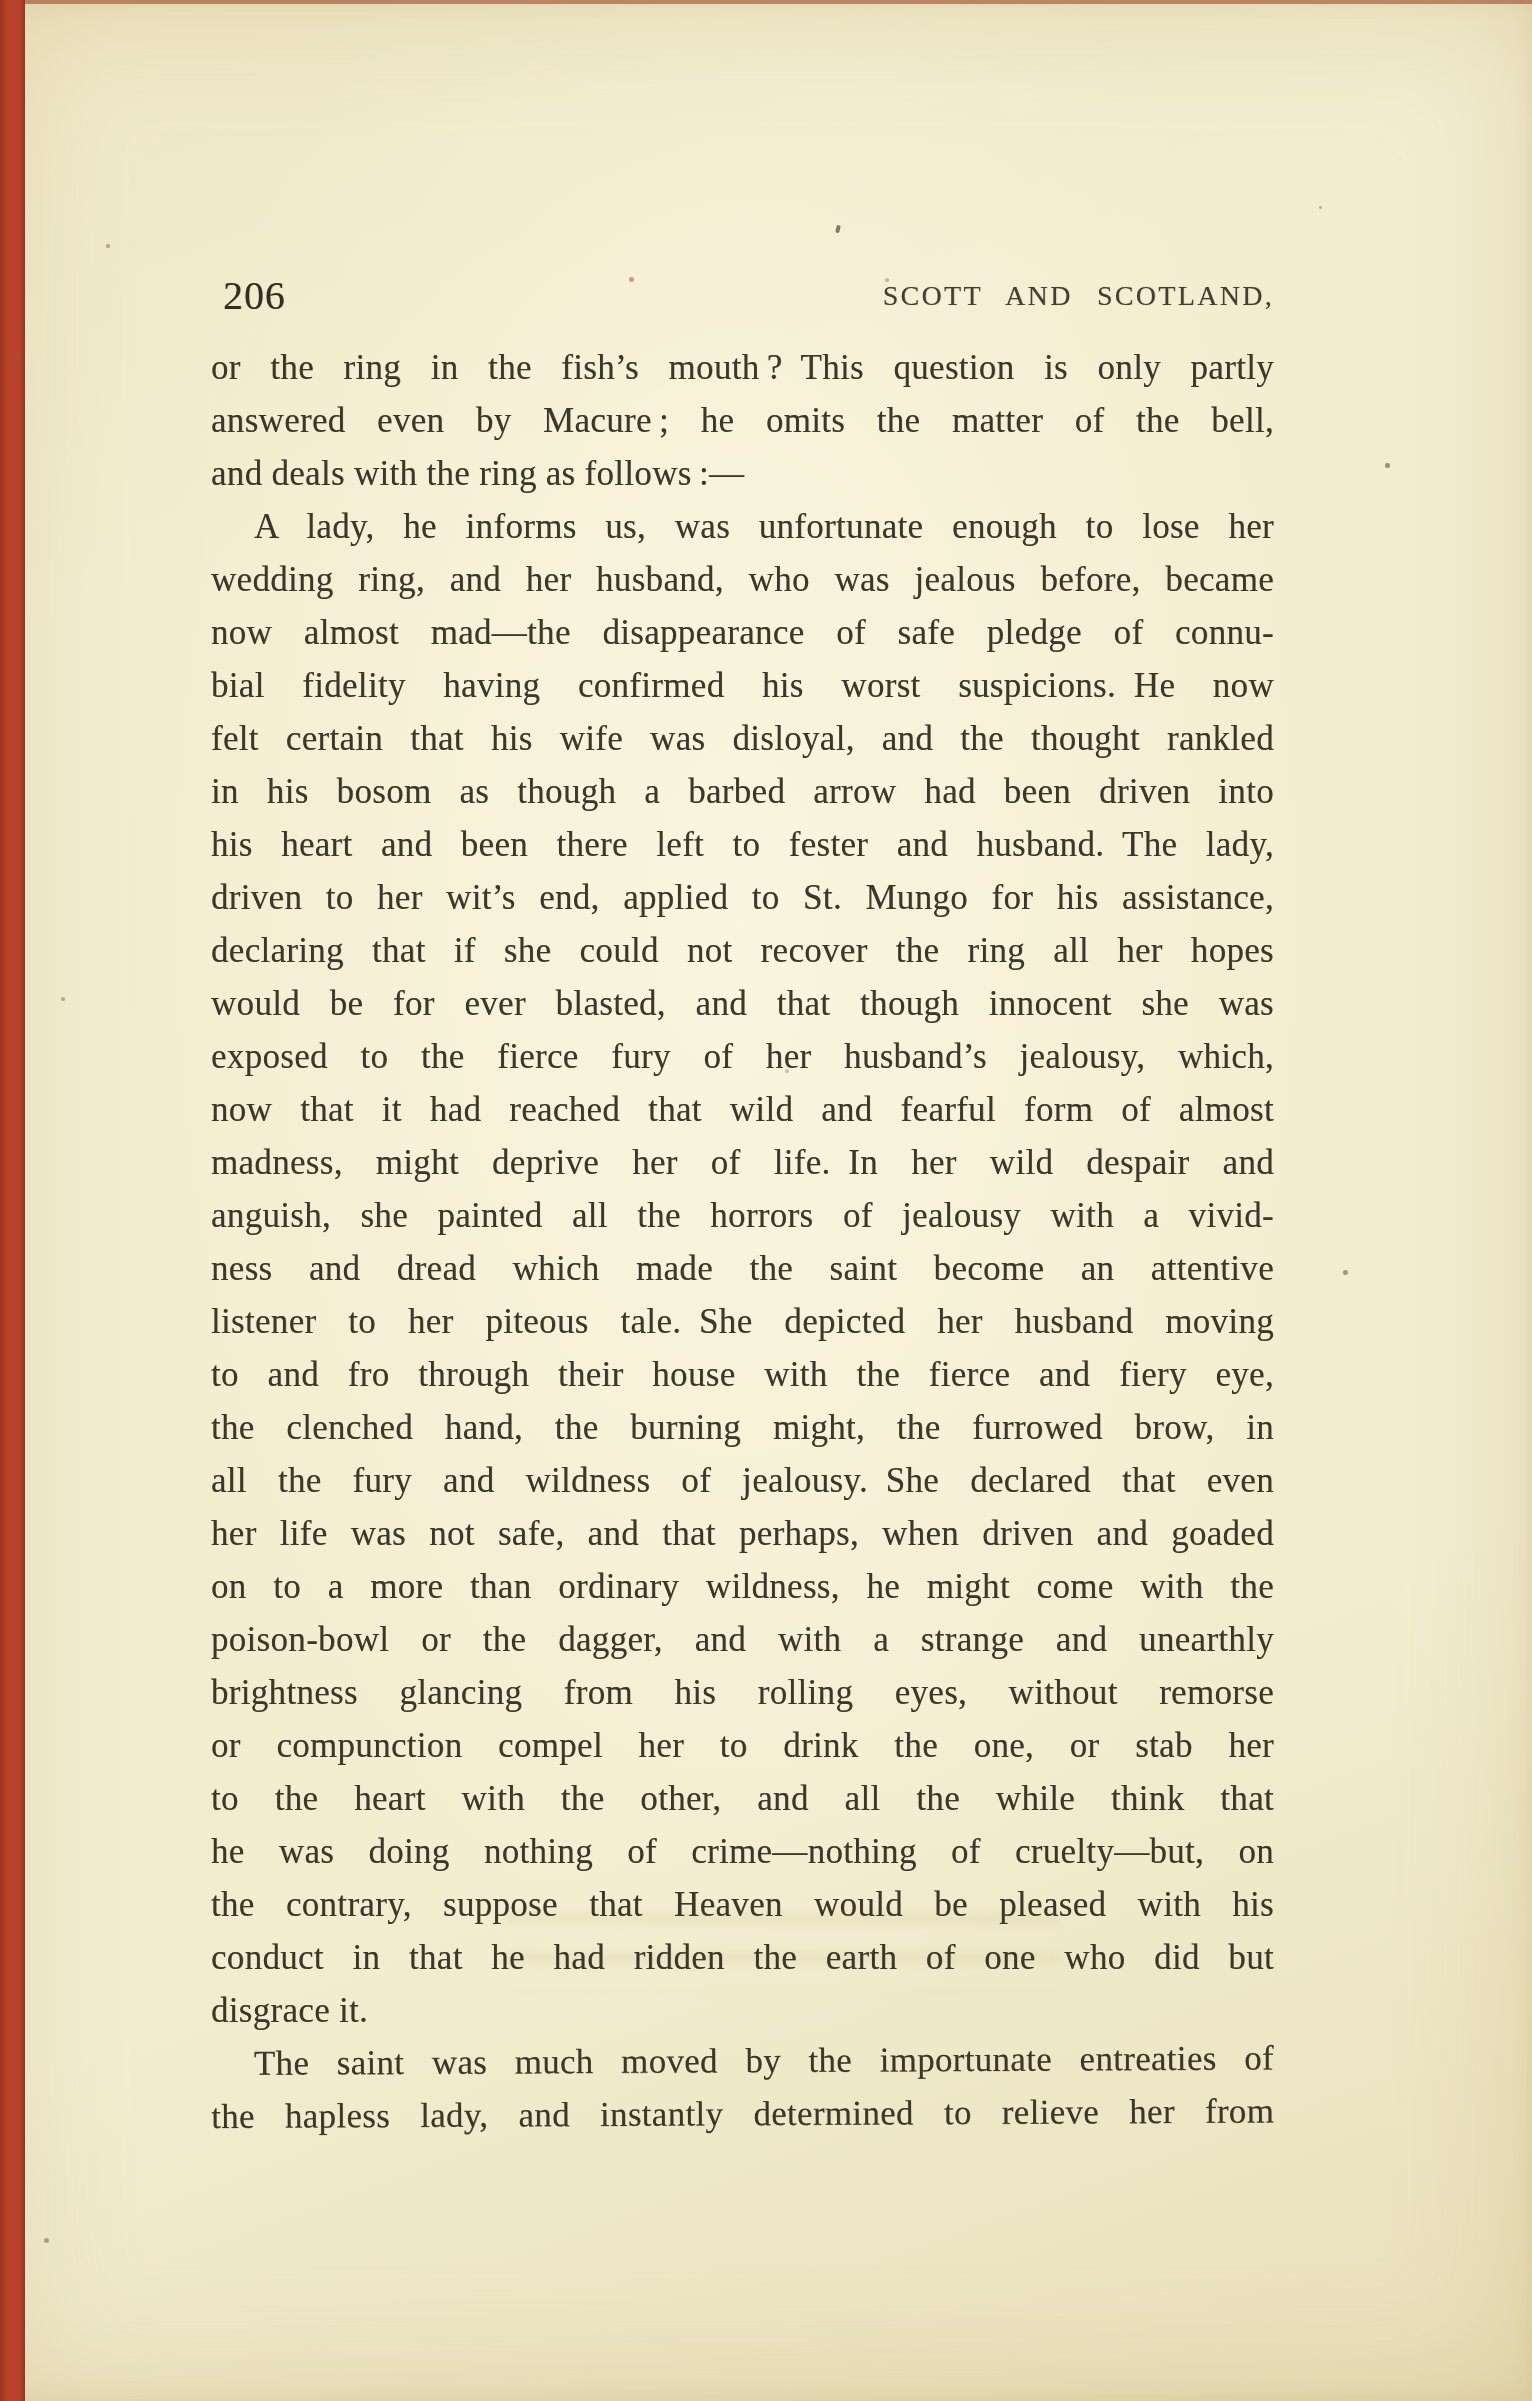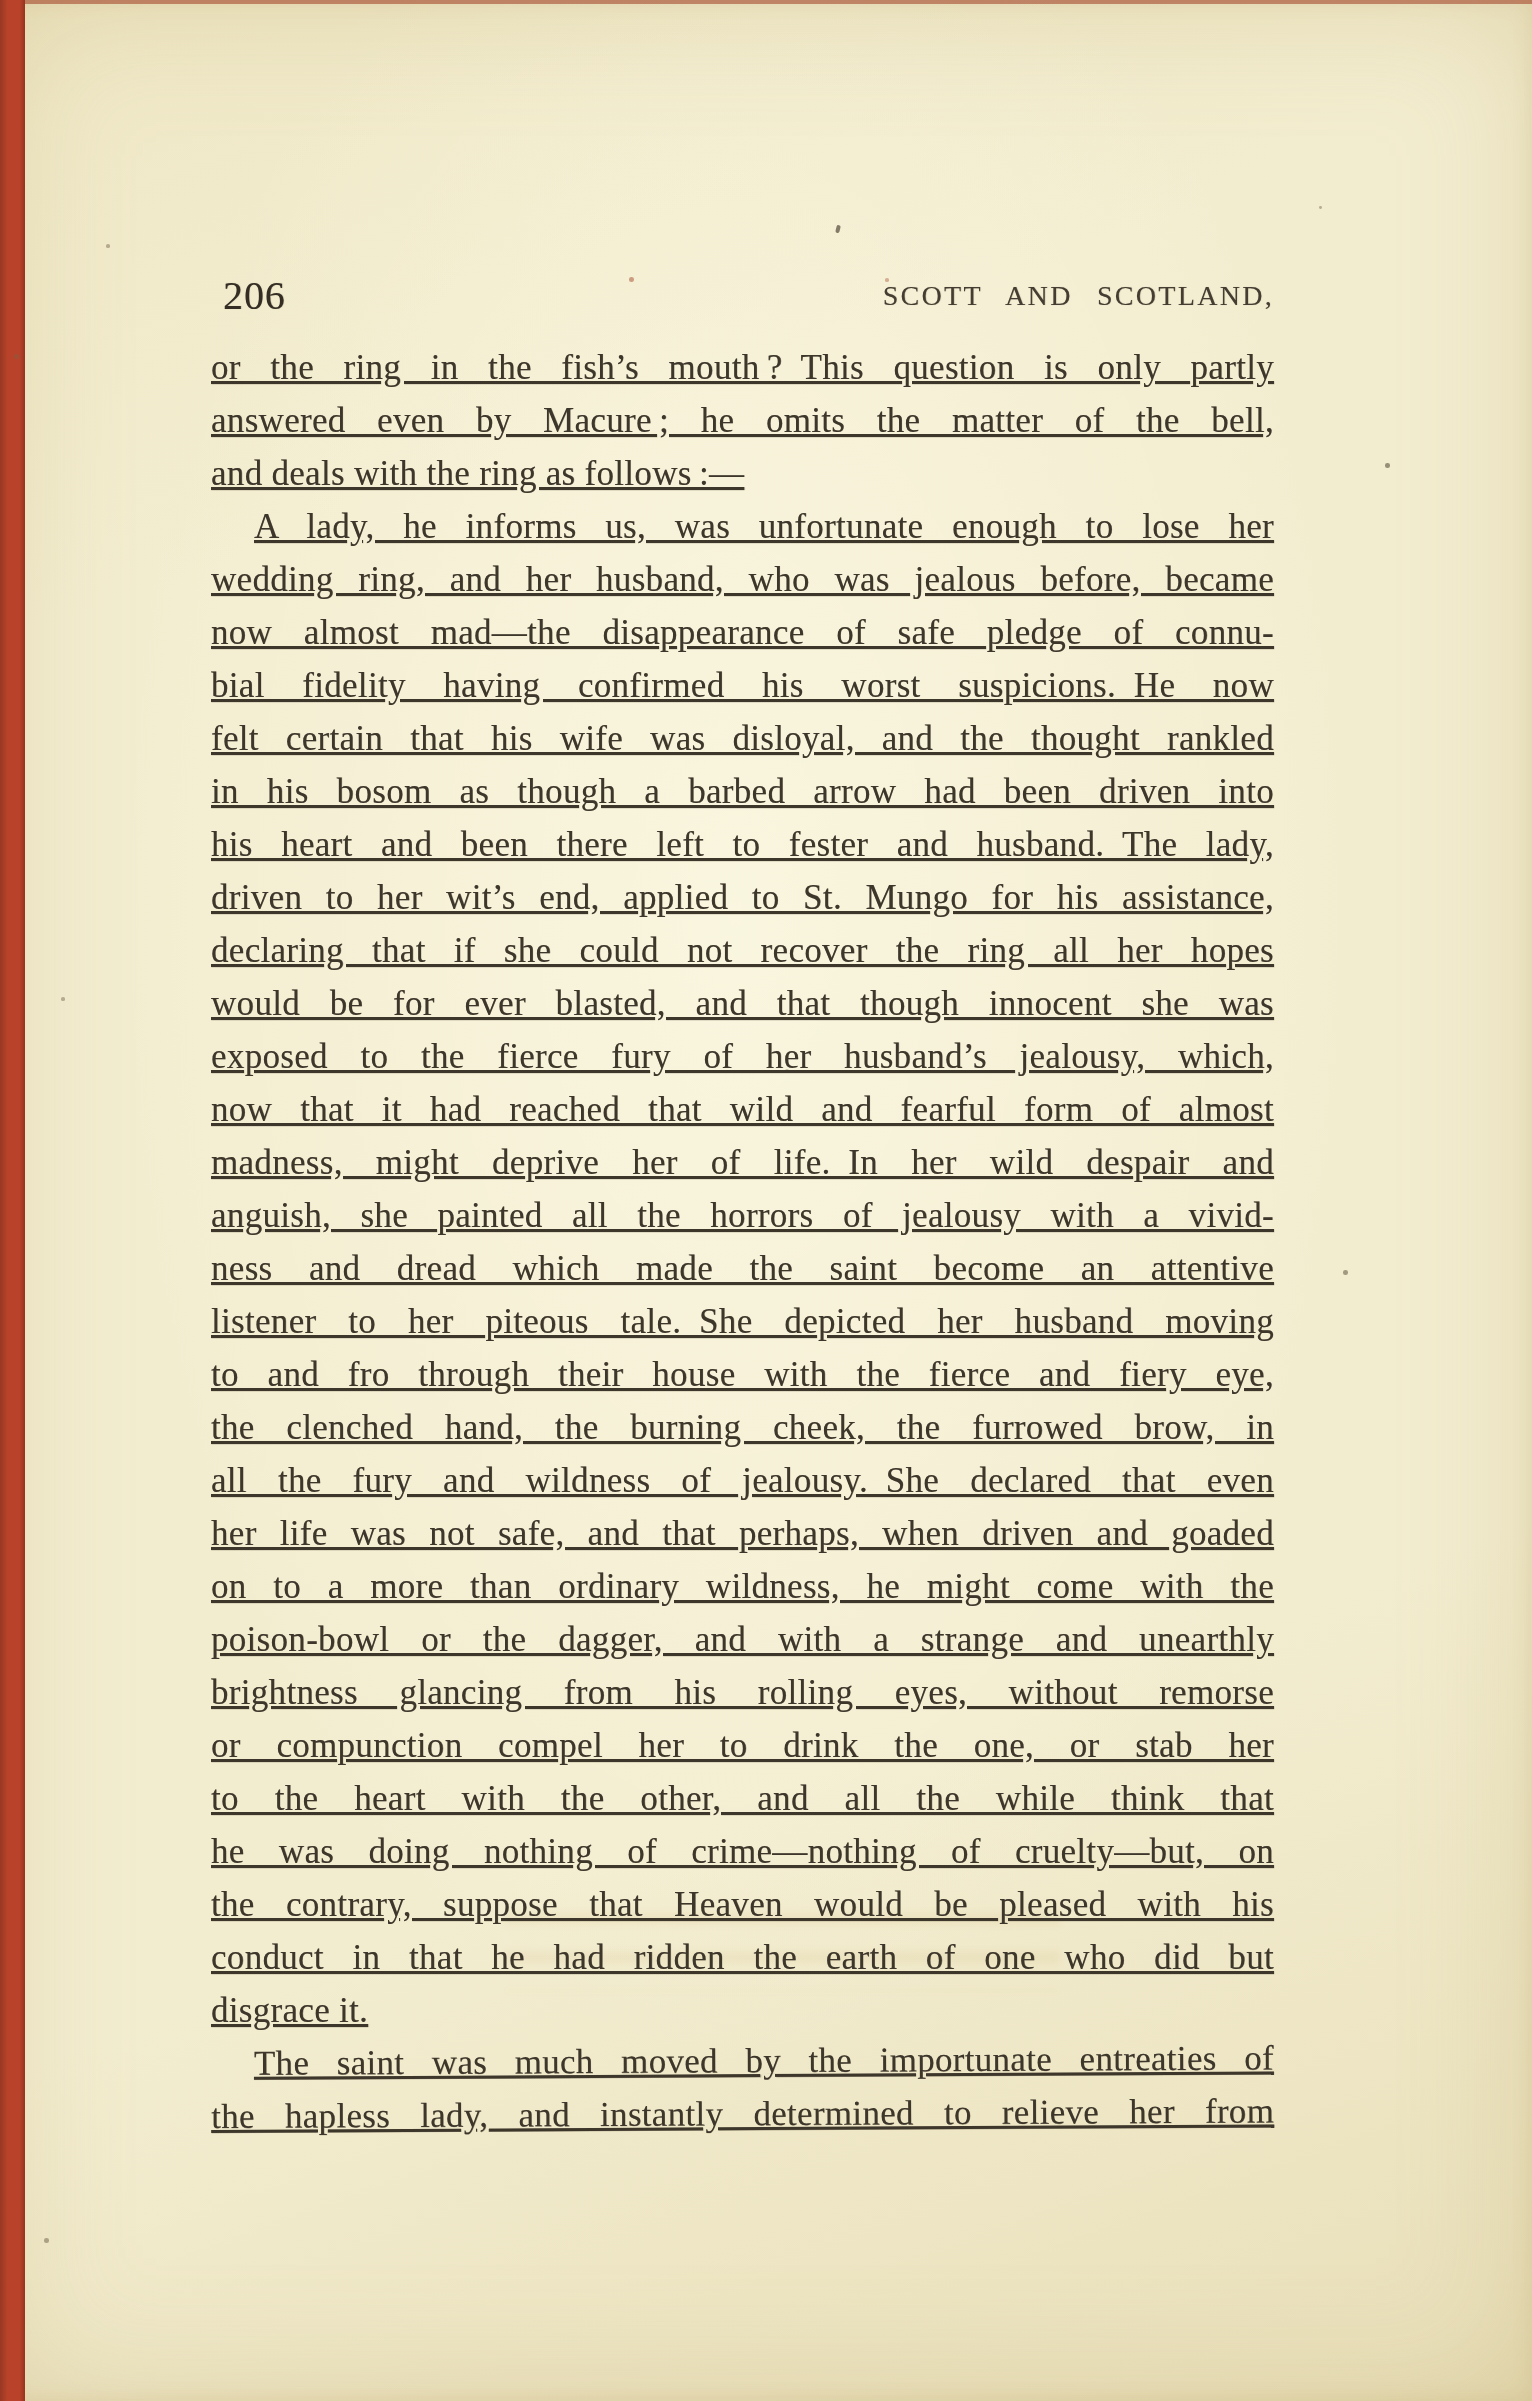--- a/index.html
+++ b/index.html
@@ -63,21 +63,20 @@
     text-shadow: 0.4px 0.4px 0.8px rgba(70,58,42,0.40);
   }
   .textblock {
     position: absolute;
     left: 211px; top: 341px;
     width: 1063px;
     color: var(--ink);
     font-size: 35px;
     letter-spacing: 0.3px;
     text-shadow: 0.3px 0.3px 0.6px rgba(66,55,40,0.45);
-    text-decoration: underline;
   }
   .para { margin: 0; }
   .line {
     height: 53px;
     line-height: 53px;
     text-align: justify;
     text-align-last: justify;
     white-space: normal;
   }
   .line.final { text-align-last: left; }
@@ -155,21 +154,21 @@
         <div class="line">driven to her wit’s end, applied to St. Mungo for his assistance,</div>
         <div class="line">declaring that if she could not recover the ring all her hopes</div>
         <div class="line">would be for ever blasted, and that though innocent she was</div>
         <div class="line">exposed to the fierce fury of her husband’s jealousy, which,</div>
         <div class="line">now that it had reached that wild and fearful form of almost</div>
         <div class="line">madness, might deprive her of life. In her wild despair and</div>
         <div class="line">anguish, she painted all the horrors of jealousy with a vivid-</div>
         <div class="line">ness and dread which made the saint become an attentive</div>
         <div class="line">listener to her piteous tale. She depicted her husband moving</div>
         <div class="line">to and fro through their house with the fierce and fiery eye,</div>
-        <div class="line">the clenched hand, the burning cheek, the furrowed brow, in</div>
+        <div class="line">the clenched hand, the burning might, the furrowed brow, in</div>
         <div class="line">all the fury and wildness of jealousy. She declared that even</div>
         <div class="line">her life was not safe, and that perhaps, when driven and goaded</div>
         <div class="line">on to a more than ordinary wildness, he might come with the</div>
         <div class="line">poison-bowl or the dagger, and with a strange and unearthly</div>
         <div class="line">brightness glancing from his rolling eyes, without remorse</div>
         <div class="line">or compunction compel her to drink the one, or stab her</div>
         <div class="line">to the heart with the other, and all the while think that</div>
         <div class="line">he was doing nothing of crime—nothing of cruelty—but, on</div>
         <div class="line">the contrary, suppose that Heaven would be pleased with his</div>
         <div class="line">conduct in that he had ridden the earth of one who did but</div>

